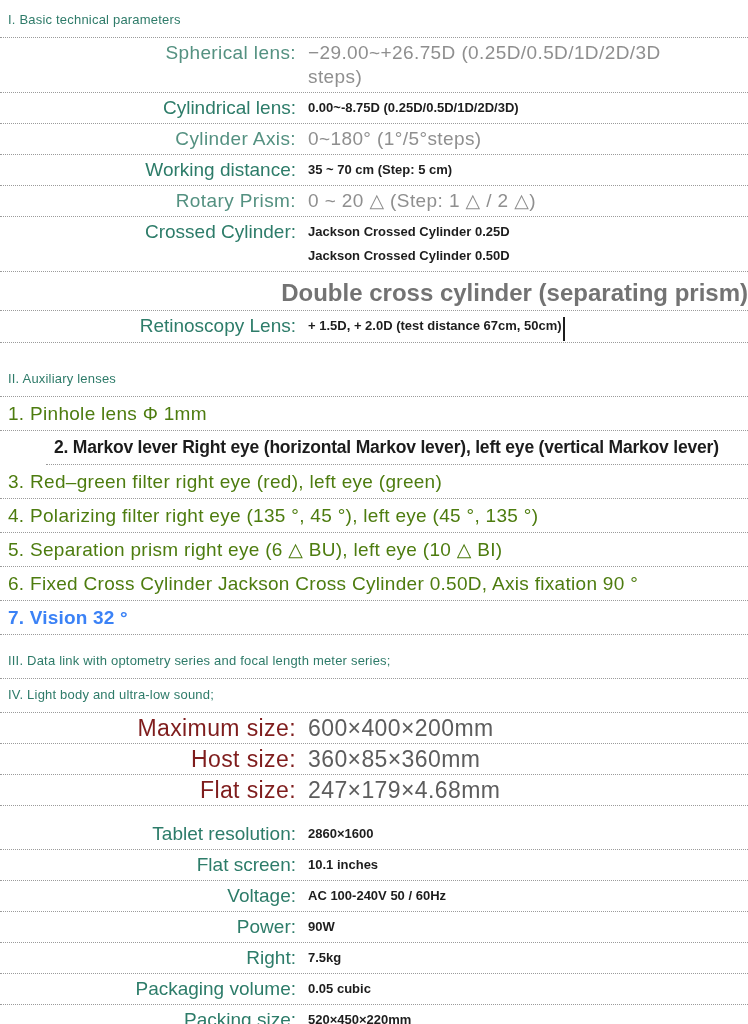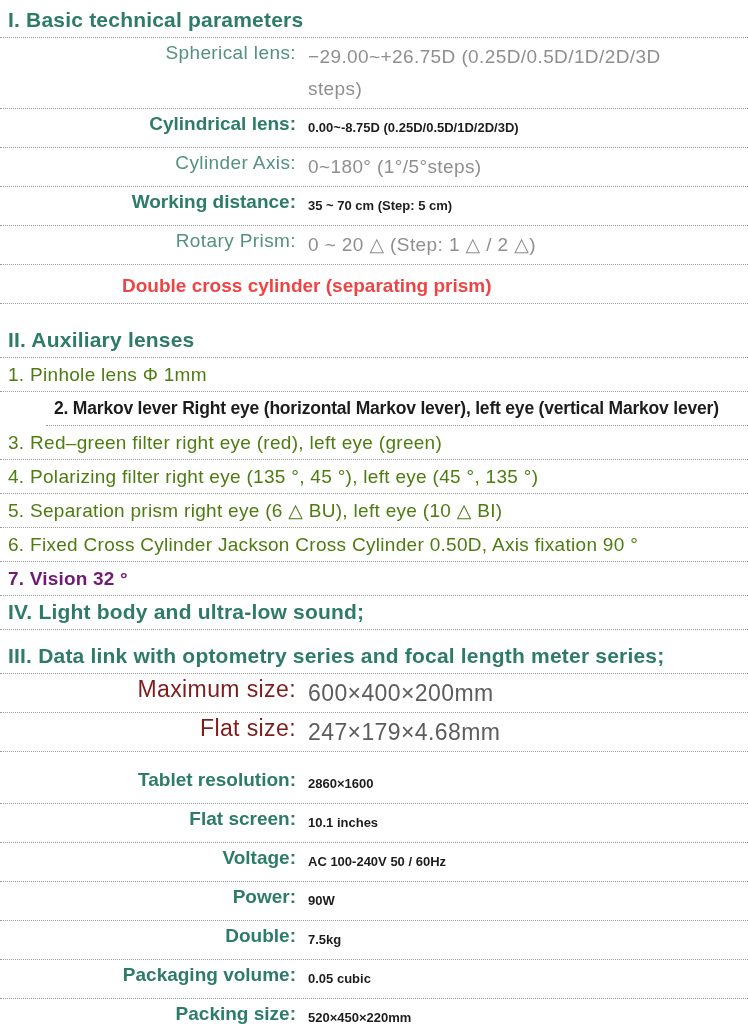--- a/index.html
+++ b/index.html
@@ -5,63 +5,63 @@
   html, body { margin: 0; padding: 0; background: #ffffff; }
   body {
     width: 748px; height: 1024px; overflow: hidden;
     font-family: "Liberation Sans", sans-serif;
     -webkit-font-smoothing: antialiased;
   }
   .doc { width: 748px; padding: 4px 0 0 0; box-sizing: border-box; }
 
   
   .sec-h {
-    color: #2e7b69; font-weight: 700; font-size: 21px; line-height: 26px;
+    color: #2e7b69; font-weight: 400; font-size: 13px; line-height: 26px;
     padding: 3px 8px 4px 8px; border-bottom: 1px dotted #9b9b9b;
     letter-spacing: .2px;
   }
   .mt-lg { margin-top: 20px; }
   .mt-md { margin-top: 10px; }
 
   
   .row {
     display: flex; align-items: flex-start;
     border-bottom: 1px dotted #9b9b9b; padding: 3px 0;
   }
   .row .lbl {
     flex: 0 0 308px; box-sizing: border-box; padding-right: 12px;
     text-align: right; line-height: 24px;
   }
   .row .val {
-    flex: 1 1 auto; white-space: pre-line; line-height: 32px; padding-right: 16px;
+    flex: 1 1 auto; white-space: pre-line; line-height: 24px; padding-right: 16px;
   }
   .r-light .lbl { color: #549181; font-weight: 400; font-size: 19px; letter-spacing: .4px; }
   .r-light .val { color: #8f8f8f; font-weight: 400; font-size: 19px; letter-spacing: .4px; }
   .r-med   .lbl { color: #7f1d1d; font-weight: 400; font-size: 23px; letter-spacing: .4px; }
   .r-med   .val { color: #5d5d5d; font-weight: 400; font-size: 23px; letter-spacing: .4px; }
-  .r-bold  .lbl { color: #2d7c69; font-weight: 700; font-size: 19px; }
+  .r-bold  .lbl { color: #2d7c69; font-weight: 400; font-size: 19px; }
   .r-bold  .val { color: #1d1d1d; font-weight: 700; font-size: 13px; }
 
   
   .row-dc {
     border-bottom: 1px dotted #9b9b9b;
-    padding: 9px 0 5px 122px; color: #ef4444; font-weight: 700;
-    font-size: 19px; line-height: 24px;
+    padding: 9px 0 5px 122px; color: #737373; font-weight: 700;
+    font-size: 24px; line-height: 24px; text-align: right;
   }
 
   
   .item {
     border-bottom: 1px dotted #9b9b9b; padding: 4px 8px;
     font-size: 19px; line-height: 25px; color: #4d7c0f; letter-spacing: .3px;
   }
   .i-bold {
     color: #1c1c1c; font-weight: 700; font-size: 17.5px;
     letter-spacing: -0.2px; white-space: nowrap; margin-left: 46px;
   }
-  .i-semi { color: #701a75; font-weight: 600; letter-spacing: .2px; }
+  .i-semi { color: #3b82f6; font-weight: 600; letter-spacing: .2px; }
 
   .specs-first { padding-top: 16px; }
 
   
   .caret {
     display: inline-block; width: 2px; height: 24px; background: #1d1d1d;
     margin-left: 1px; vertical-align: middle; transform: translateY(2px);
   }
 </style>
 </head>
@@ -90,40 +90,53 @@
   <div class="row r-bold">
     <div class="lbl">Working distance:</div>
     <div class="val">35 ~ 70 cm (Step: 5 cm)</div>
   </div>
 
   <div class="row r-light">
     <div class="lbl">Rotary Prism:</div>
     <div class="val">0 ~ 20 △ (Step: 1 △ / 2 △)</div>
   </div>
 
+  <div class="row r-bold">
+    <div class="lbl">Crossed Cylinder:</div>
+    <div class="val">Jackson Crossed Cylinder 0.25D
+Jackson Crossed Cylinder 0.50D</div>
+  </div>
 
   <div class="row-dc">Double cross cylinder (separating prism)</div>
 
+  <div class="row r-bold">
+    <div class="lbl">Retinoscopy Lens:</div>
+    <div class="val"><span>+ 1.5D, + 2.0D (test distance 67cm, 50cm)</span><span class="caret"></span></div>
+  </div>
 
   <div class="sec-h mt-lg">II. Auxiliary lenses</div>
 
   <div class="item">1. Pinhole lens Φ 1mm</div>
   <div class="item i-bold">2. Markov lever Right eye (horizontal Markov lever), left eye (vertical Markov lever)</div>
   <div class="item">3. Red–green filter right eye (red), left eye (green)</div>
   <div class="item">4. Polarizing filter right eye (135 °, 45 °), left eye (45 °, 135 °)</div>
   <div class="item">5. Separation prism right eye (6 △ BU), left eye (10 △ BI)</div>
   <div class="item">6. Fixed Cross Cylinder Jackson Cross Cylinder 0.50D, Axis fixation 90 °</div>
   <div class="item i-semi">7. Vision 32 °</div>
 
+  <div class="sec-h mt-md">III. Data link with optometry series and focal length meter series;</div>
   <div class="sec-h">IV. Light body and ultra-low sound;</div>
-  <div class="sec-h mt-md">III. Data link with optometry series and focal length meter series;</div>
 
   <div class="row r-med">
     <div class="lbl">Maximum size:</div>
     <div class="val">600×400×200mm</div>
+  </div>
+  <div class="row r-med">
+    <div class="lbl">Host size:</div>
+    <div class="val">360×85×360mm</div>
   </div>
   <div class="row r-med">
     <div class="lbl">Flat size:</div>
     <div class="val">247×179×4.68mm</div>
   </div>
 
   <div class="row r-bold specs-first">
     <div class="lbl">Tablet resolution:</div>
     <div class="val">2860×1600</div>
   </div>
@@ -133,21 +146,21 @@
   </div>
   <div class="row r-bold">
     <div class="lbl">Voltage:</div>
     <div class="val">AC 100-240V 50 / 60Hz</div>
   </div>
   <div class="row r-bold">
     <div class="lbl">Power:</div>
     <div class="val">90W</div>
   </div>
   <div class="row r-bold">
-    <div class="lbl">Double:</div>
+    <div class="lbl">Right:</div>
     <div class="val">7.5kg</div>
   </div>
   <div class="row r-bold">
     <div class="lbl">Packaging volume:</div>
     <div class="val">0.05 cubic</div>
   </div>
   <div class="row r-bold">
     <div class="lbl">Packing size:</div>
     <div class="val">520×450×220mm</div>
   </div>

